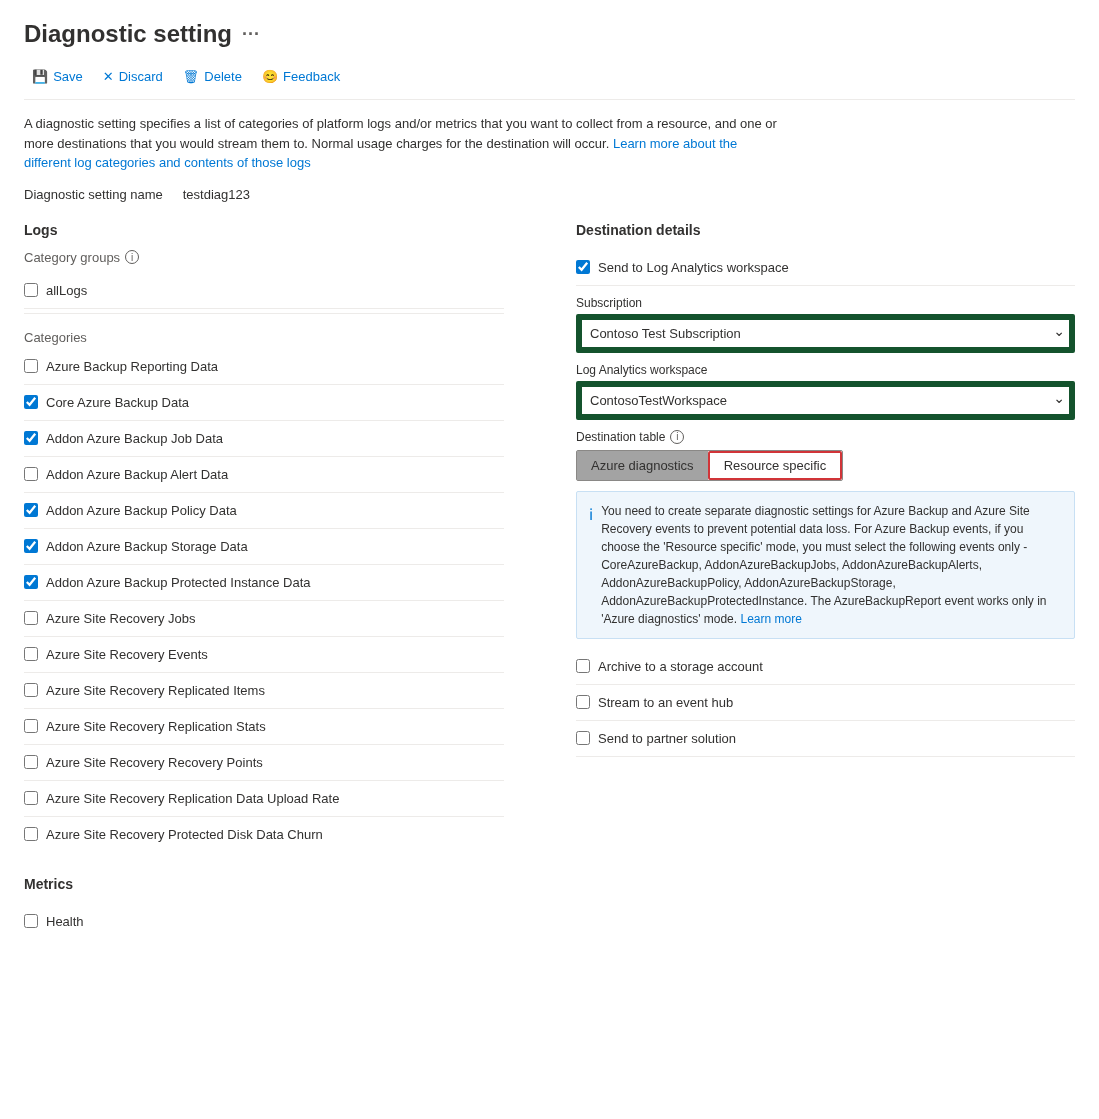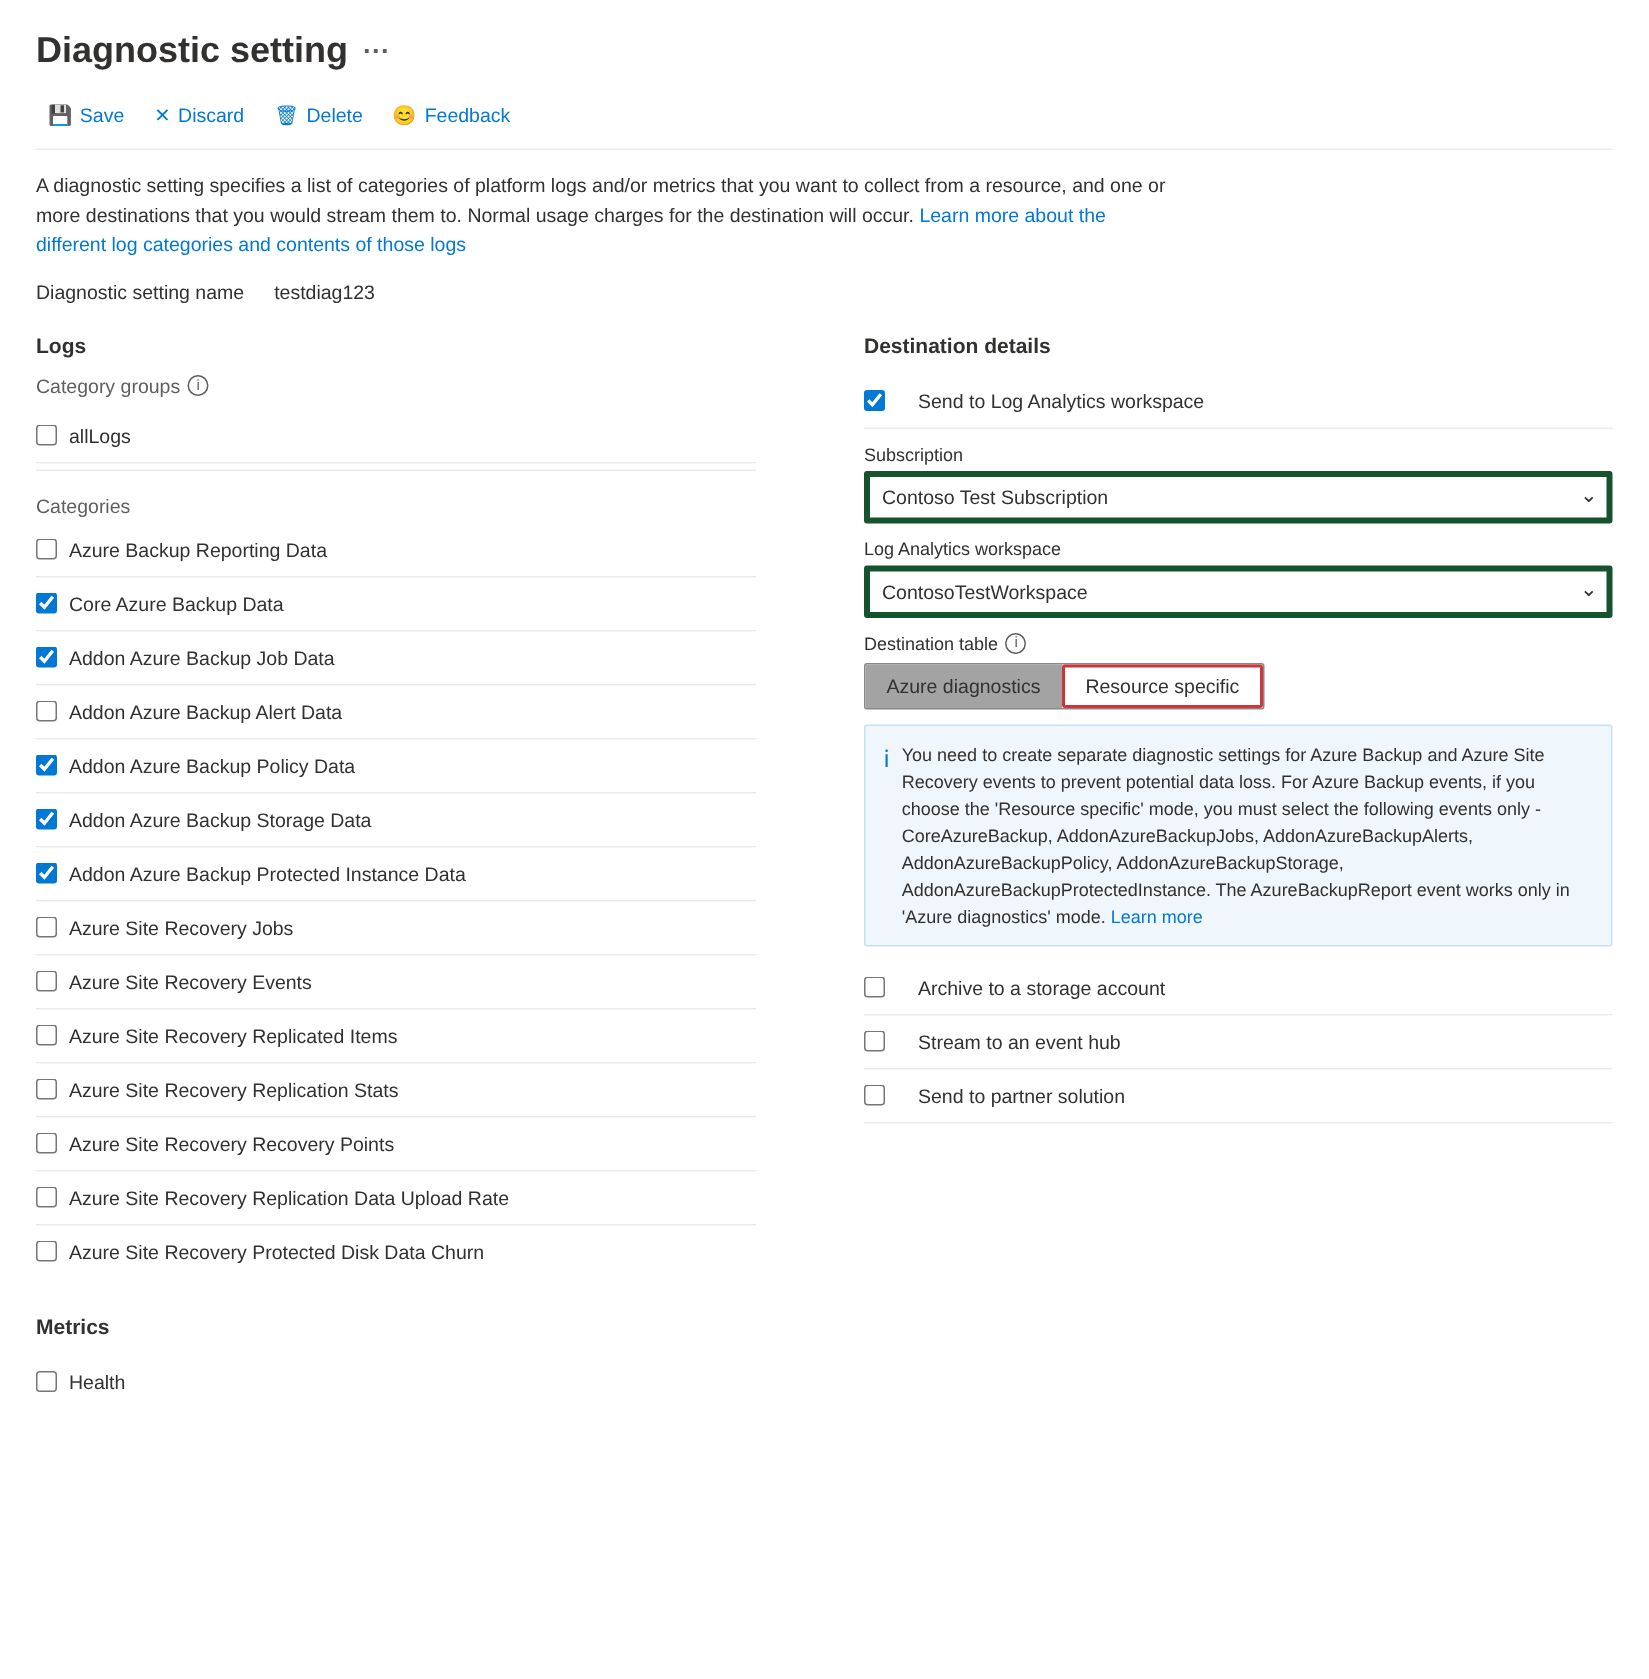--- a/index.html
+++ b/index.html
@@ -21,27 +21,27 @@
     .subsection-title { font-size: 13px; color: #605e5c; margin-bottom: 8px; display: flex; align-items: center; gap: 5px; }
     .info-icon { display: inline-flex; align-items: center; justify-content: center; width: 14px; height: 14px; border-radius: 50%; border: 1px solid #605e5c; font-size: 10px; color: #605e5c; cursor: pointer; }
     .checkbox-row { display: flex; align-items: center; gap: 8px; padding: 10px 0; border-bottom: 1px solid #edebe9; }
     .checkbox-row:last-child { border-bottom: none; }
     .checkbox-row input[type=checkbox] { width: 14px; height: 14px; cursor: pointer; accent-color: #0078d4; }
     .checkbox-label { font-size: 13px; color: #323130; }
     .categories-section { margin-top: 16px; }
     .categories-label { font-size: 13px; color: #605e5c; margin-bottom: 4px; }
     .divider { border: none; border-top: 1px solid #edebe9; margin: 4px 0; }
     
-    .dest-checkbox-row { display: flex; align-items: center; gap: 22px; padding: 10px 0; border-bottom: 1px solid #edebe9; }
+    .dest-checkbox-row { display: flex; align-items: center; gap: 8px; padding: 10px 0; border-bottom: 1px solid #edebe9; }
     .dest-checkbox-row input[type=checkbox] { width: 14px; height: 14px; cursor: pointer; accent-color: #0078d4; }
     .dest-label { font-size: 13px; color: #323130; }
     .field-group { margin-top: 10px; margin-bottom: 4px; }
     .field-label { font-size: 12px; color: #323130; margin-bottom: 4px; }
     .select-wrapper { position: relative; }
-    .select-wrapper select { width: 100%; padding: 6px 30px 6px 8px; border: 4px solid #14532d; background: #fff; font-size: 13px; font-family: inherit; color: #323130; appearance: none; cursor: pointer; border-radius: 2px; }
+    .select-wrapper select { width: 100%; padding: 6px 30px 6px 8px; border: 6px solid #14532d; background: #fff; font-size: 13px; font-family: inherit; color: #323130; appearance: none; cursor: pointer; border-radius: 2px; }
     .select-wrapper::after { content: '⌄'; position: absolute; right: 10px; top: 50%; transform: translateY(-60%); pointer-events: none; font-size: 14px; color: #323130; }
     .destination-table-section { margin-top: 10px; }
     .dest-table-label { font-size: 12px; color: #323130; margin-bottom: 6px; display: flex; align-items: center; gap: 5px; }
     .toggle-group { display: flex; border: 1px solid #8a8886; border-radius: 2px; width: fit-content; }
     .toggle-btn { padding: 5px 14px; font-size: 13px; font-family: inherit; border: none; background: #a3a3a3; cursor: pointer; color: #323130; }
     .toggle-btn-outlined { padding: 5px 14px; font-size: 13px; font-family: inherit; border: 2px solid #d13438; background: #fff; cursor: pointer; color: #323130; border-radius: 2px; }
     .info-box { background: #eff6fc; border: 1px solid #c8e0f4; border-radius: 2px; padding: 10px 12px; margin-top: 10px; font-size: 12px; color: #323130; line-height: 1.5; display: flex; gap: 8px; }
     .info-box-icon { color: #0078d4; font-size: 16px; flex-shrink: 0; margin-top: 1px; }
     .info-box a { color: #0078d4; text-decoration: none; }
     .metrics-section { margin-top: 24px; }

